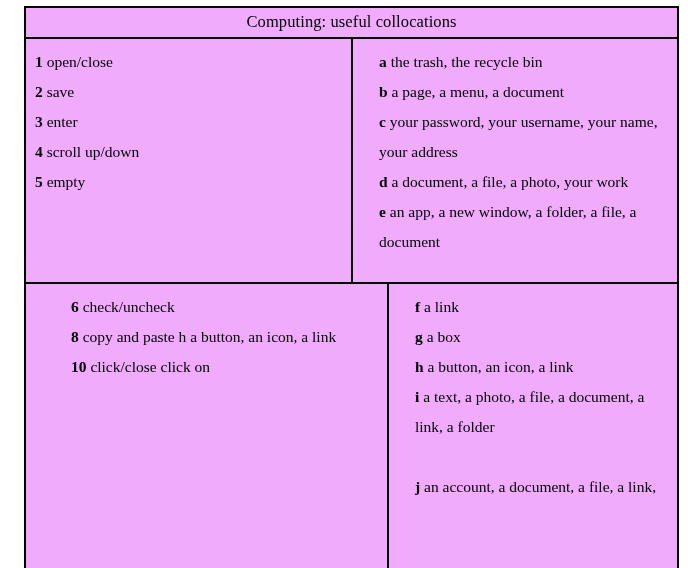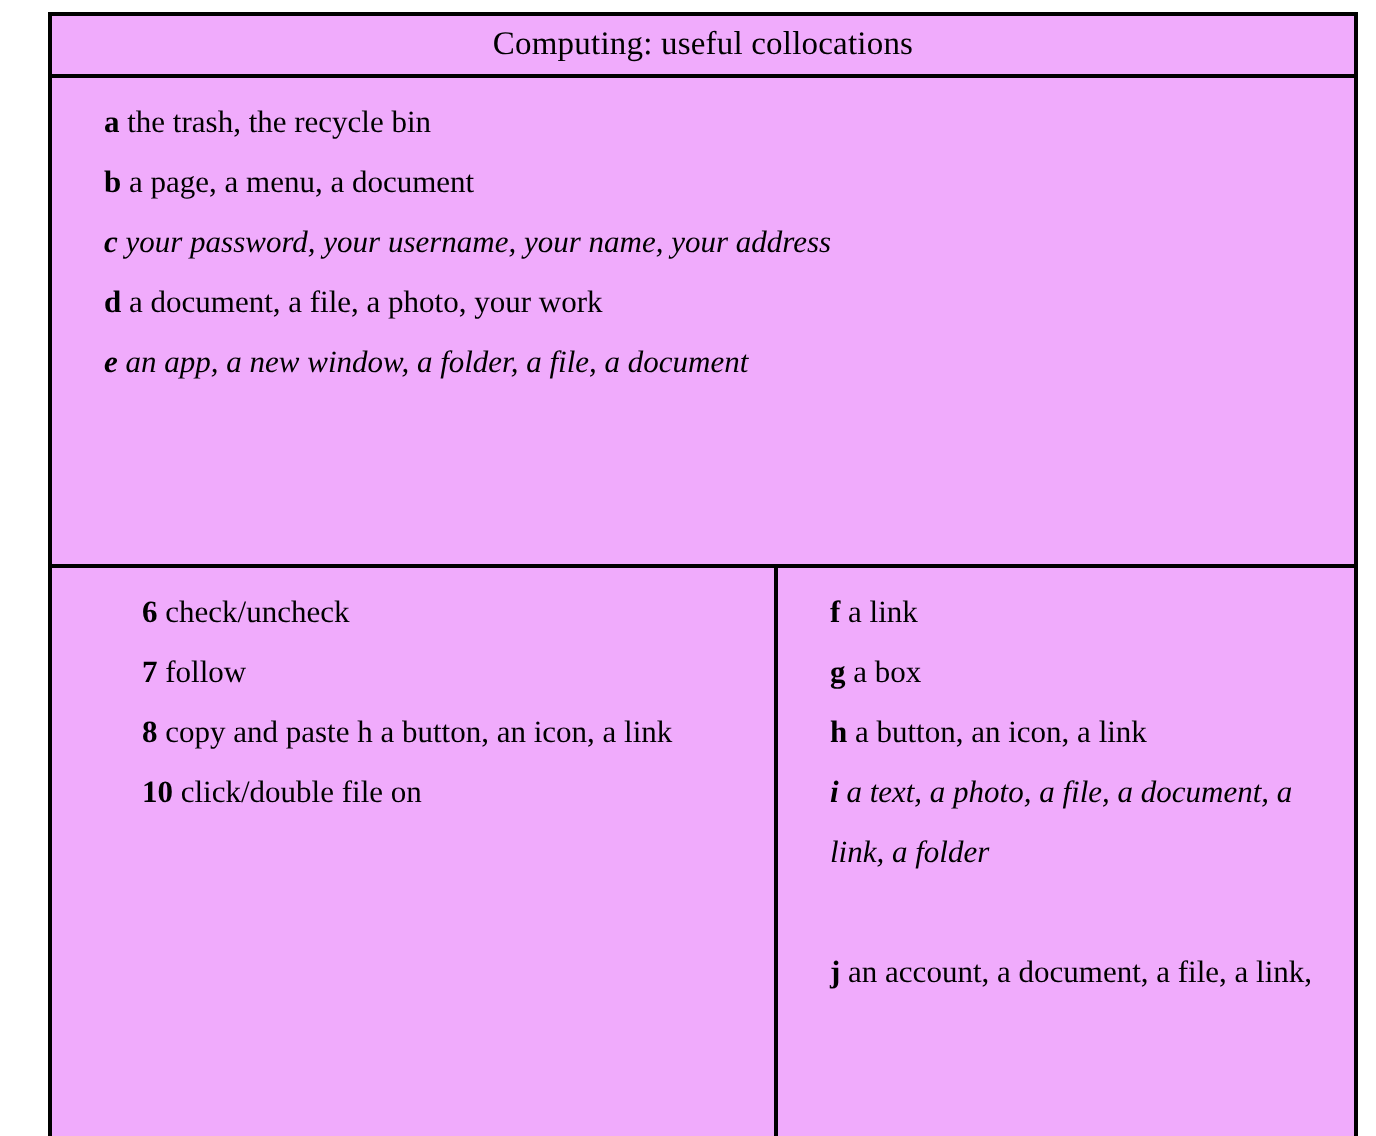--- a/index.html
+++ b/index.html
@@ -65,55 +65,60 @@
   .sec2 .col-left { height: 292px; margin-left: 36px; }
   .sec2 .col-right { height: 271px; }
 
   .entry {
     font-size: 15.5px;
     line-height: 30px;
     white-space: nowrap;
   }
   .entry.wrapped {
     white-space: normal;
-    font-style: italic;
   }
   .entry .marker {
     font-weight: bold;
   }
   .entry .spacer-line {
     display: block;
     height: 30px;
   }
 </style>
 </head>
 <body>
 
 <div class="worksheet">
 
   <div class="title-row">
     <div class="title-text">Computing: useful collocations</div>
   </div>
 
   <div class="section section-top sec1">
+    <div class="col-left">
+      <div class="entry"><span class="marker">1</span> <span>open/close</span></div>
+      <div class="entry"><span class="marker">2</span> <span>save</span></div>
+      <div class="entry"><span class="marker">3</span> <span>enter</span></div>
+      <div class="entry"><span class="marker">4</span> <span>scroll up/down</span></div>
+      <div class="entry"><span class="marker">5</span> <span>empty</span></div>
+    </div>
     <div class="col-right">
       <div class="entry"><span class="marker">a</span> <span>the trash, the recycle bin</span></div>
       <div class="entry"><span class="marker">b</span> <span>a page, a menu, a document</span></div>
       <div class="entry wrapped"><span class="marker">c</span> <span>your password, your username, your name, your address</span></div>
       <div class="entry"><span class="marker">d</span> <span>a document, a file, a photo, your work</span></div>
       <div class="entry wrapped"><span class="marker">e</span> <span>an app, a new window, a folder, a file, a document</span></div>
     </div>
   </div>
 
   <div class="section sec2">
     <div class="col-left">
       <div class="entry"><span class="marker">6</span> <span>check/uncheck</span></div>
-      <div class="entry"><span class="marker">7</span> <span>follow</span></div>
       <div class="entry"><span class="marker">8</span> <span>copy and paste h a button, an icon, a link</span></div>
-      <div class="entry"><span class="marker">10</span> <span>click/double file on</span></div>
+      <div class="entry"><span class="marker">10</span> <span>click/close click on</span></div>
     </div>
     <div class="col-right">
       <div class="entry"><span class="marker">f</span> <span>a link</span></div>
       <div class="entry"><span class="marker">g</span> <span>a box</span></div>
       <div class="entry"><span class="marker">h</span> <span>a button, an icon, a link</span></div>
       <div class="entry wrapped"><span class="marker">i</span> <span>a text, a photo, a file, a document, a link, a folder</span></div>
       <div class="entry">
           <span class="spacer-line"></span>
         </div>
       <div class="entry"><span class="marker">j</span> <span>an account, a document, a file, a link,</span></div>

